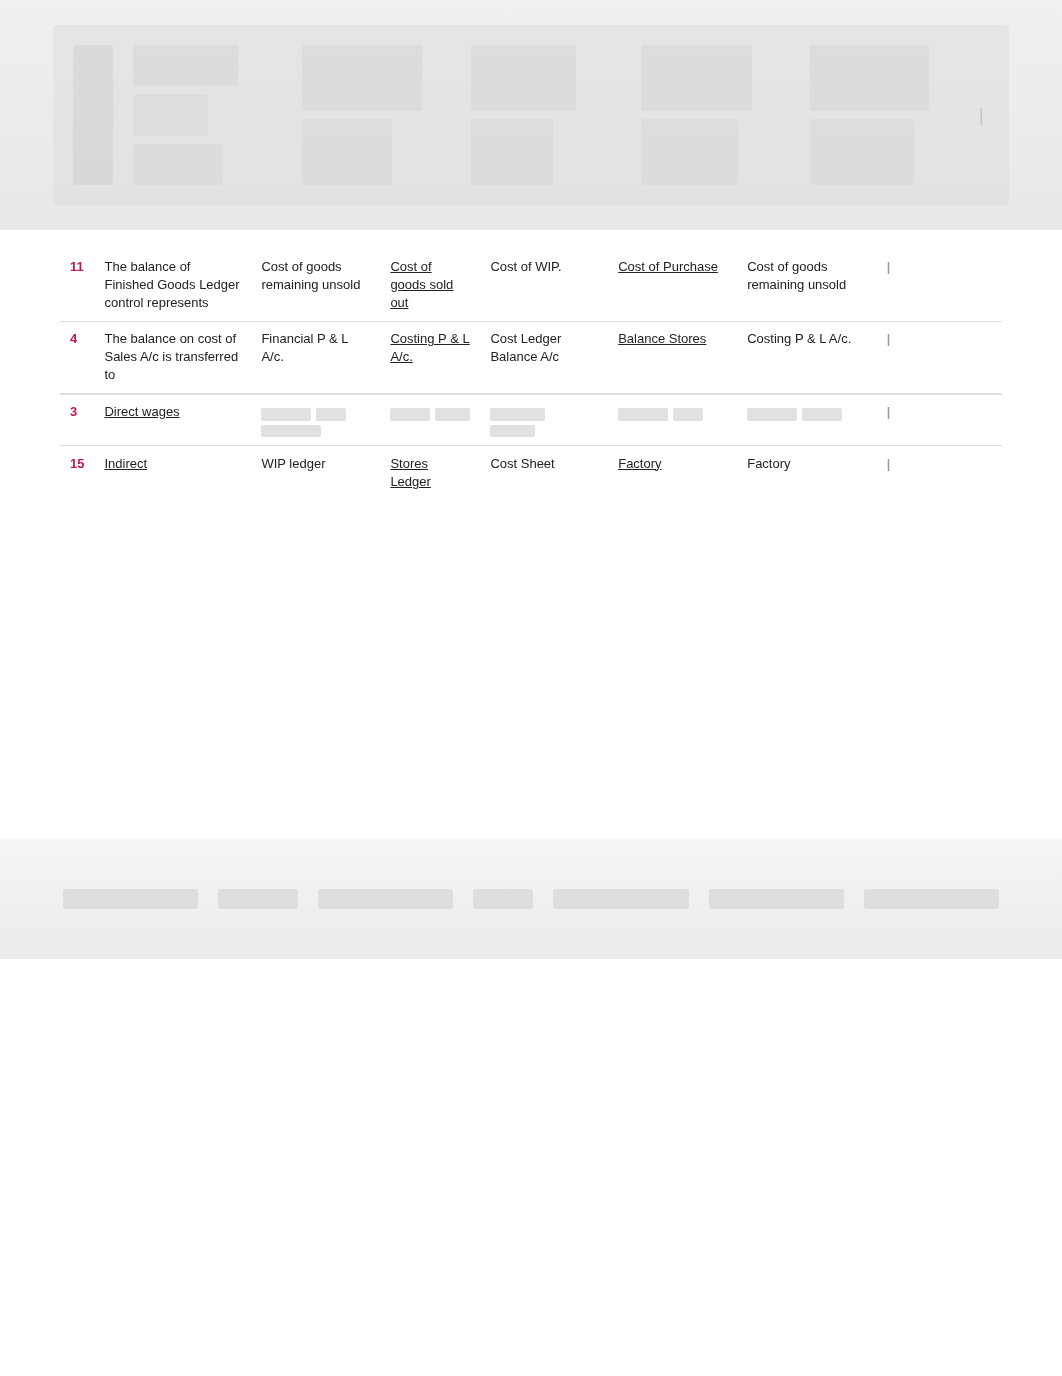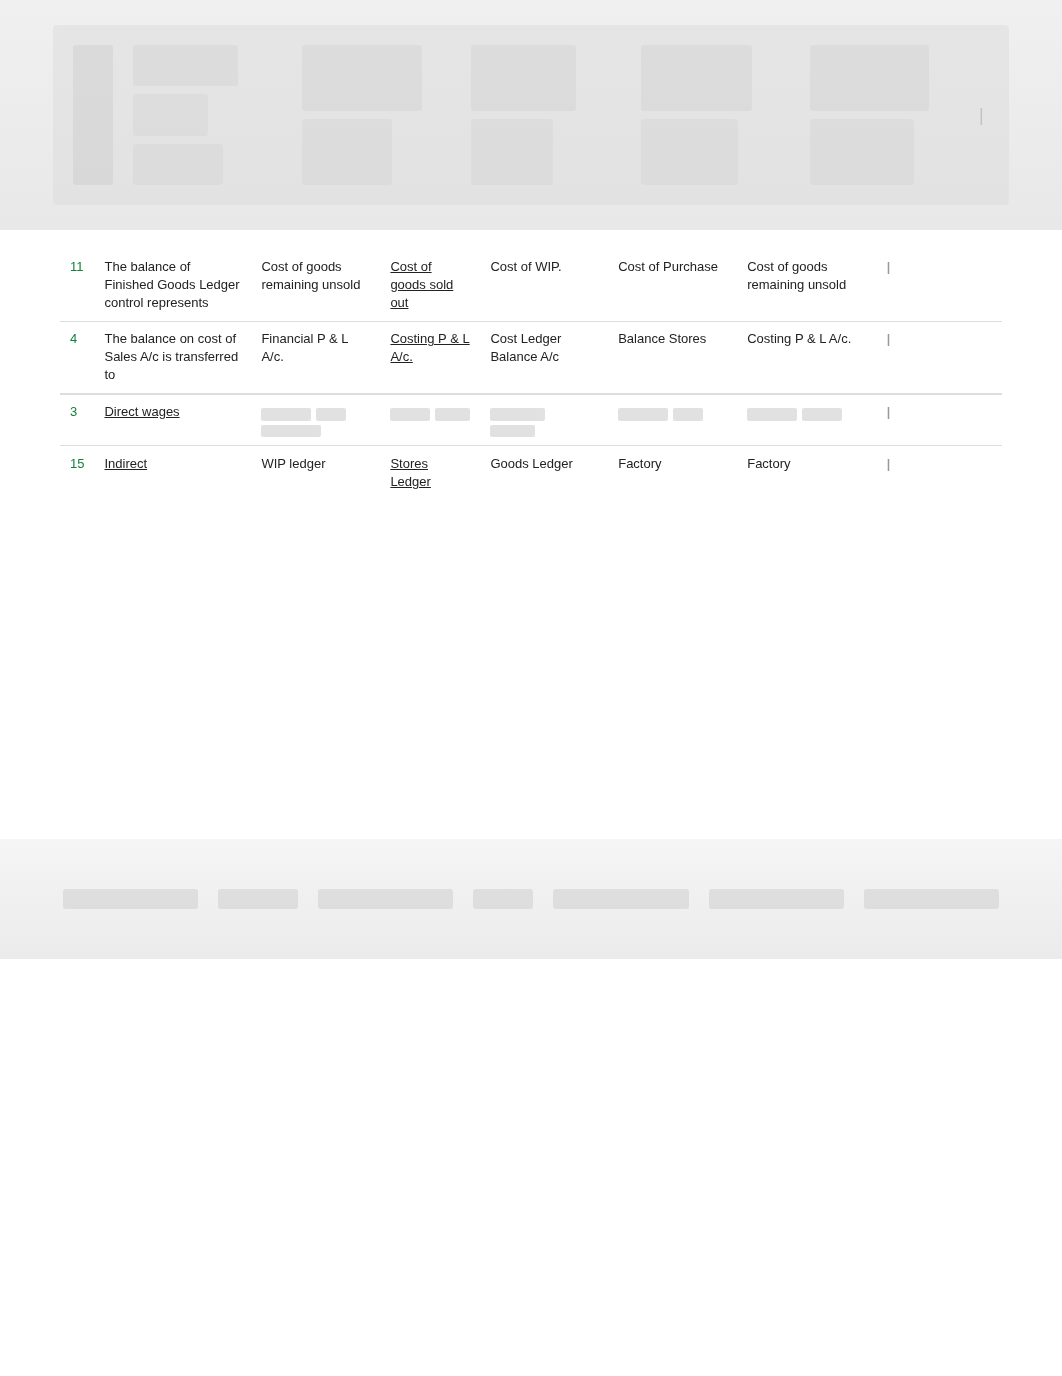--- a/index.html
+++ b/index.html
@@ -71,30 +71,30 @@
     }
 
     .data-table td {
       padding: 8px 10px;
       vertical-align: top;
       border: none;
     }
 
     .row-num {
       width: 30px;
-      font-weight: normal;
-      color: #15803d;
+      font-weight: bold;
+      color: #be185d;
       padding-top: 10px;
     }
 
     .col-1 { width: 160px; }
     .col-2 { width: 130px; }
     .col-3 { width: 100px; text-decoration: underline; }
     .col-4 { width: 130px; }
-    .col-5 { width: 130px; }
+    .col-5 { width: 130px; text-decoration: underline; }
     .col-6 { width: 140px; }
     .col-7 { width: 130px; }
 
     
     .bottom-image-area {
       width: 100%;
       height: 120px;
       background: linear-gradient(to bottom, #f5f5f5, #ebebeb);
       display: flex;
       align-items: center;
@@ -254,21 +254,21 @@
           <td colspan="8" style="padding:0; border-top:1px solid #ddd; height:1px;"></td>
         </tr>
 
         <tr>
           <td class="row-num">15</td>
           <td class="col-1">
             <span class="underline-text">Indirect</span>
           </td>
           <td class="col-2">WIP ledger</td>
           <td class="col-3">Stores Ledger</td>
-          <td class="col-4">Goods Ledger</td>
+          <td class="col-4">Cost Sheet</td>
           <td class="col-5">Factory</td>
           <td class="col-6">Factory</td>
           <td class="col-7 pipe-char">I</td>
         </tr>
 
       </tbody>
     </table>
   </div>
 
   <div style="height: 280px;"></div>

